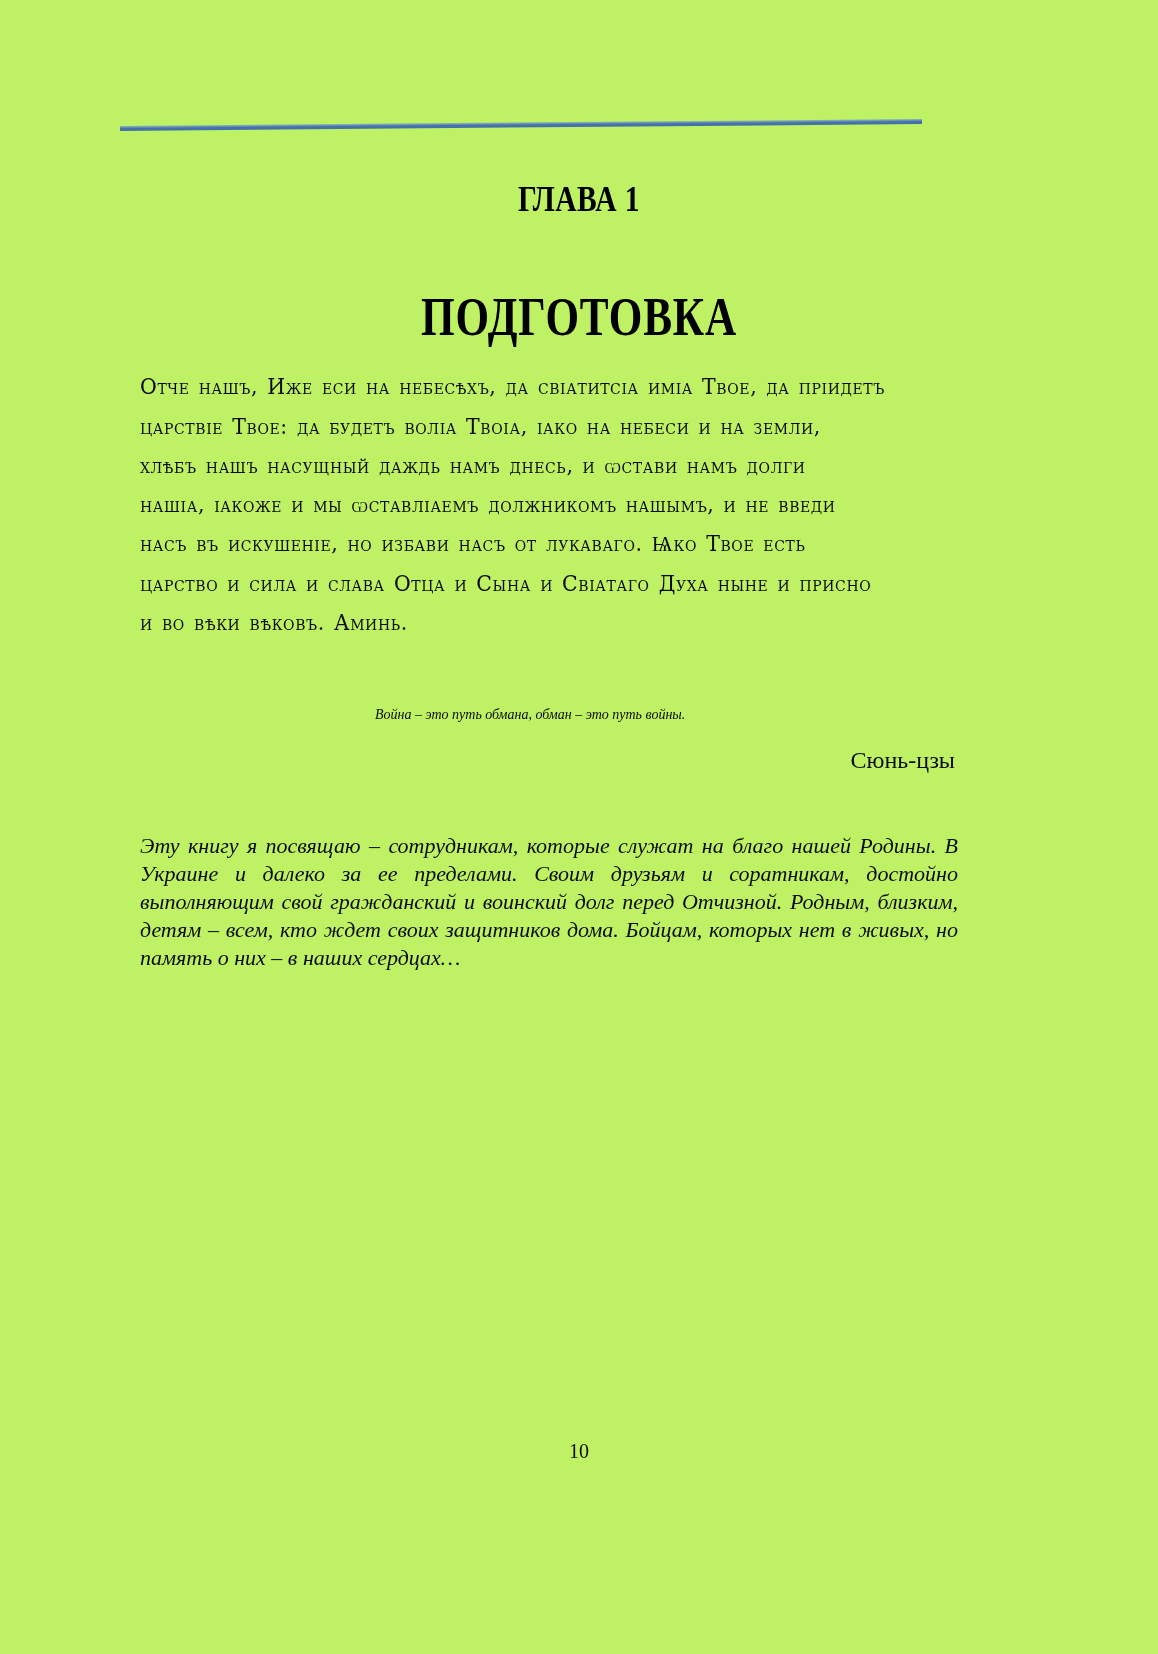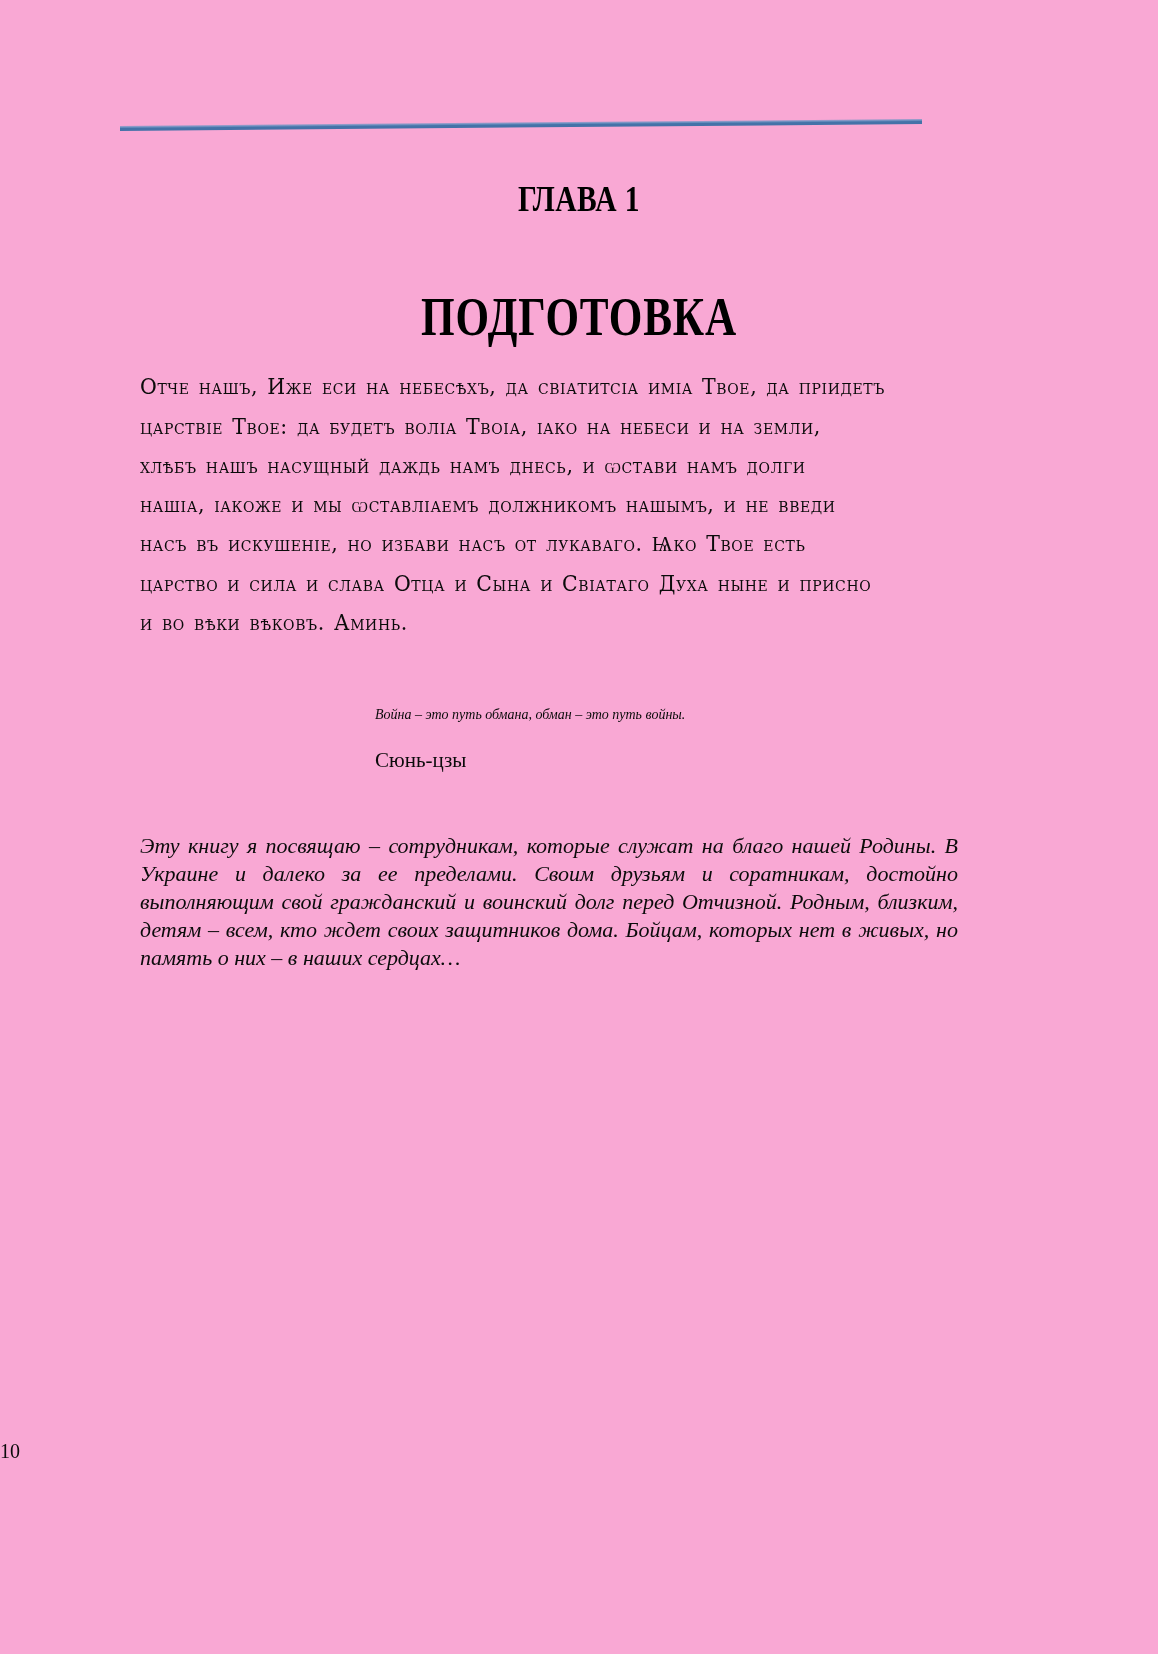--- a/index.html
+++ b/index.html
@@ -12,21 +12,21 @@
   body {
     font-family: "Liberation Serif", serif;
     color: #000000;
   }
 
   .page {
     position: relative;
     width: 1158px;
     height: 1654px;
     margin: 0 auto;
-    background: #f9a8d4;
+    background: #bef264;
     overflow: hidden;
     box-sizing: border-box;
   }
 
   
   .header-rule-wrap {
     position: absolute;
     left: 120px;
     top: 118px;
     width: 802px;
@@ -101,23 +101,24 @@
     font-style: italic;
     font-size: 14px;
     line-height: 30px;
     color: #0b0b0b;
   }
   .epigraph-attr {
     position: absolute;
     left: 375px;
     top: 745px;
     width: 580px;
+    text-align: right;
     font-family: "Liberation Serif", serif;
     font-style: normal;
-    font-size: 21px;
+    font-size: 24px;
     line-height: 30px;
     color: #0b0b0b;
   }
 
   
   .dedication {
     position: absolute;
     left: 140px;
     top: 832px;
     width: 818px;
@@ -141,20 +142,21 @@
     font-size: 22px;
     color: #0b0b0b;
   }
 
   
   .page-number {
     position: absolute;
     left: 0;
     right: 0;
     top: 1440px;
+    text-align: center;
     font-family: "Liberation Serif", serif;
     font-size: 20px;
     color: #0b0b0b;
   }
 </style>
 </head>
 <body>
 
 <div class="page">
 

